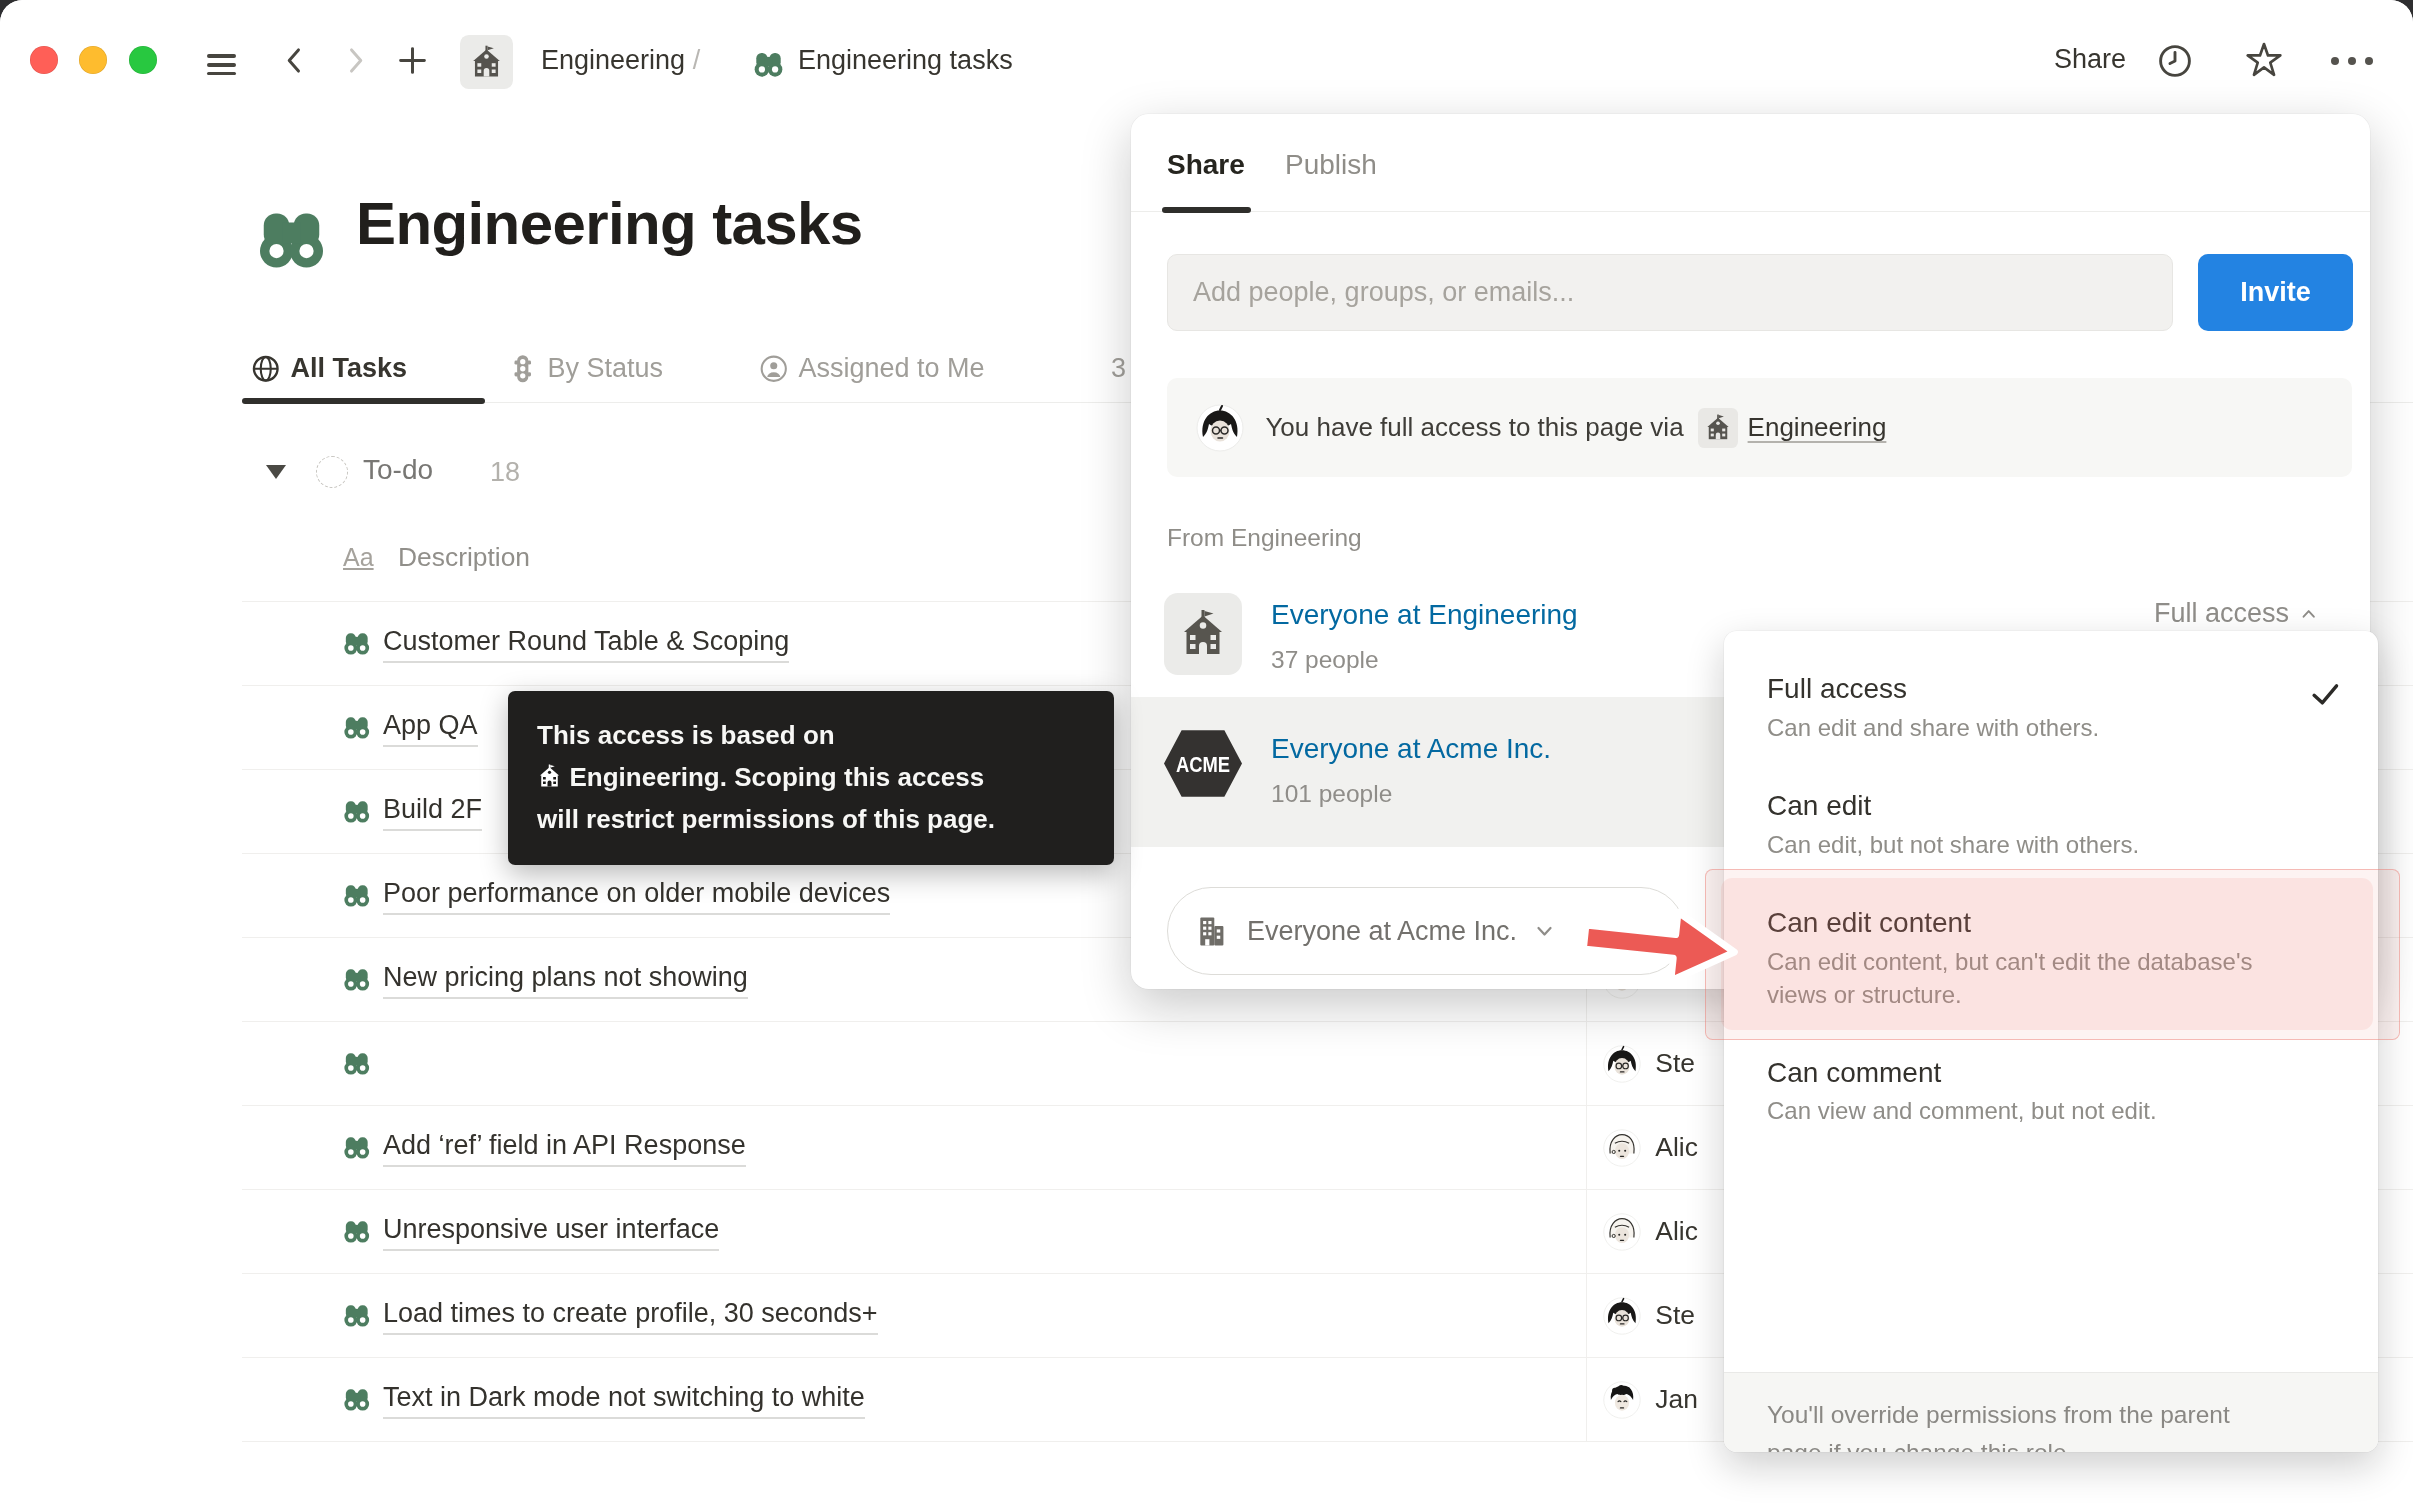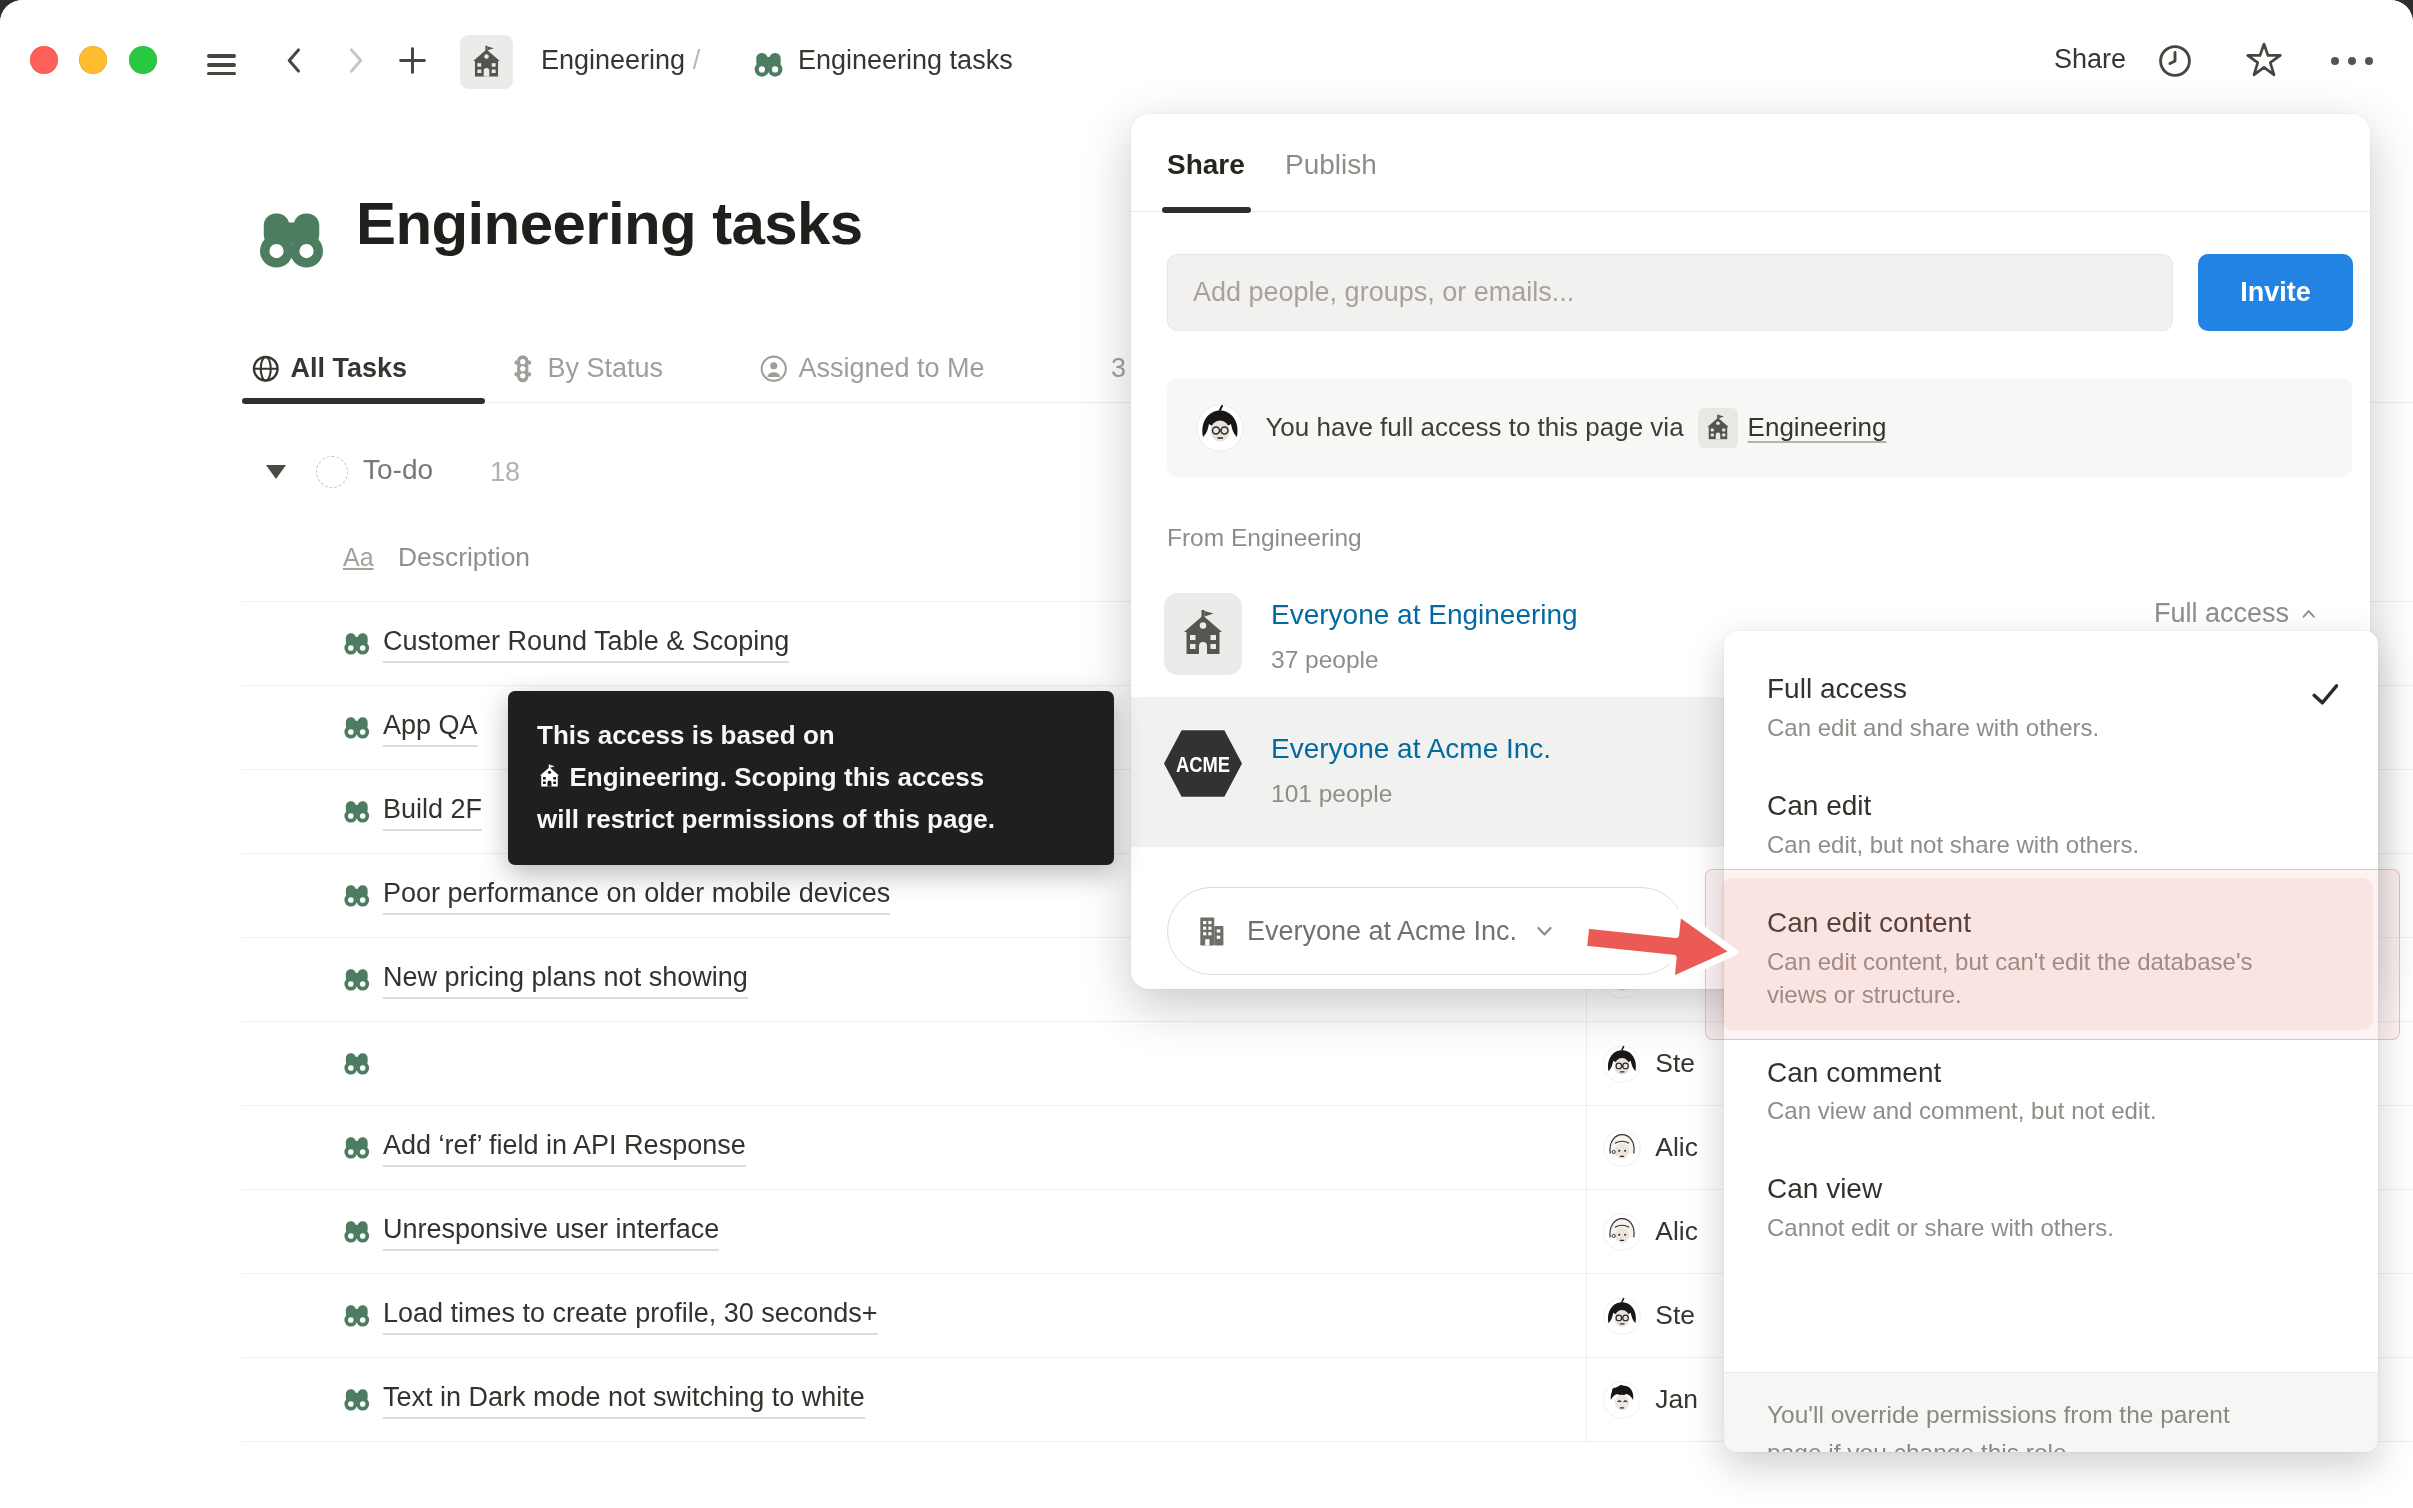--- a/index.html
+++ b/index.html
@@ -487,24 +487,20 @@
       <div class="mi-desc">Can edit, but not share with others.</div>
     </div>
     <div class="menu-item">
       <div class="mi-title">Can edit content</div>
       <div class="mi-desc">Can edit content, but can't edit the database's views or structure.</div>
     </div>
     <div class="menu-item">
       <div class="mi-title">Can comment</div>
       <div class="mi-desc">Can view and comment, but not edit.</div>
     </div>
-    <div class="menu-item">
-      <div class="mi-title">Can view</div>
-      <div class="mi-desc">Cannot edit or share with others.</div>
-    </div>
     <div class="menu-footer">
       <span class="ftxt">You'll override permissions from the parent page if you change this role.</span>
     </div>
   </div>
 
   <div class="pink-outer">
     <div class="pink-inner"></div>
   </div>
 
   <svg class="red-arrow" viewBox="0 0 260 230">

